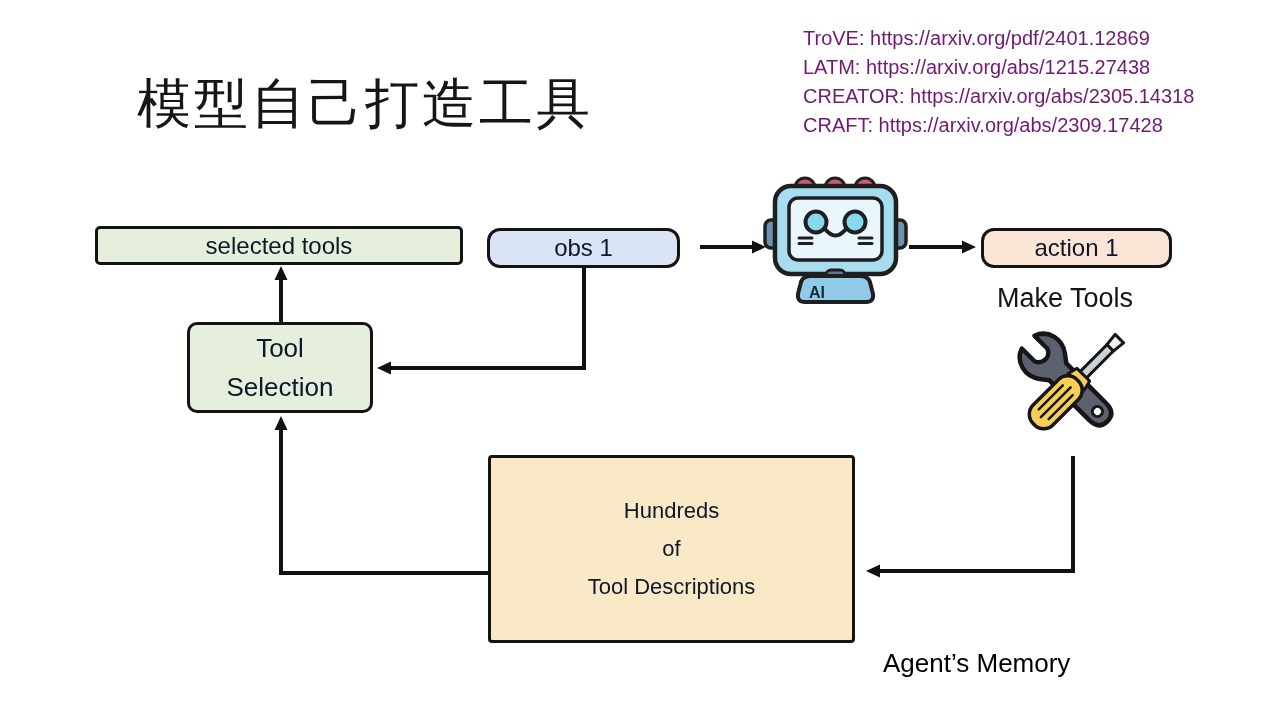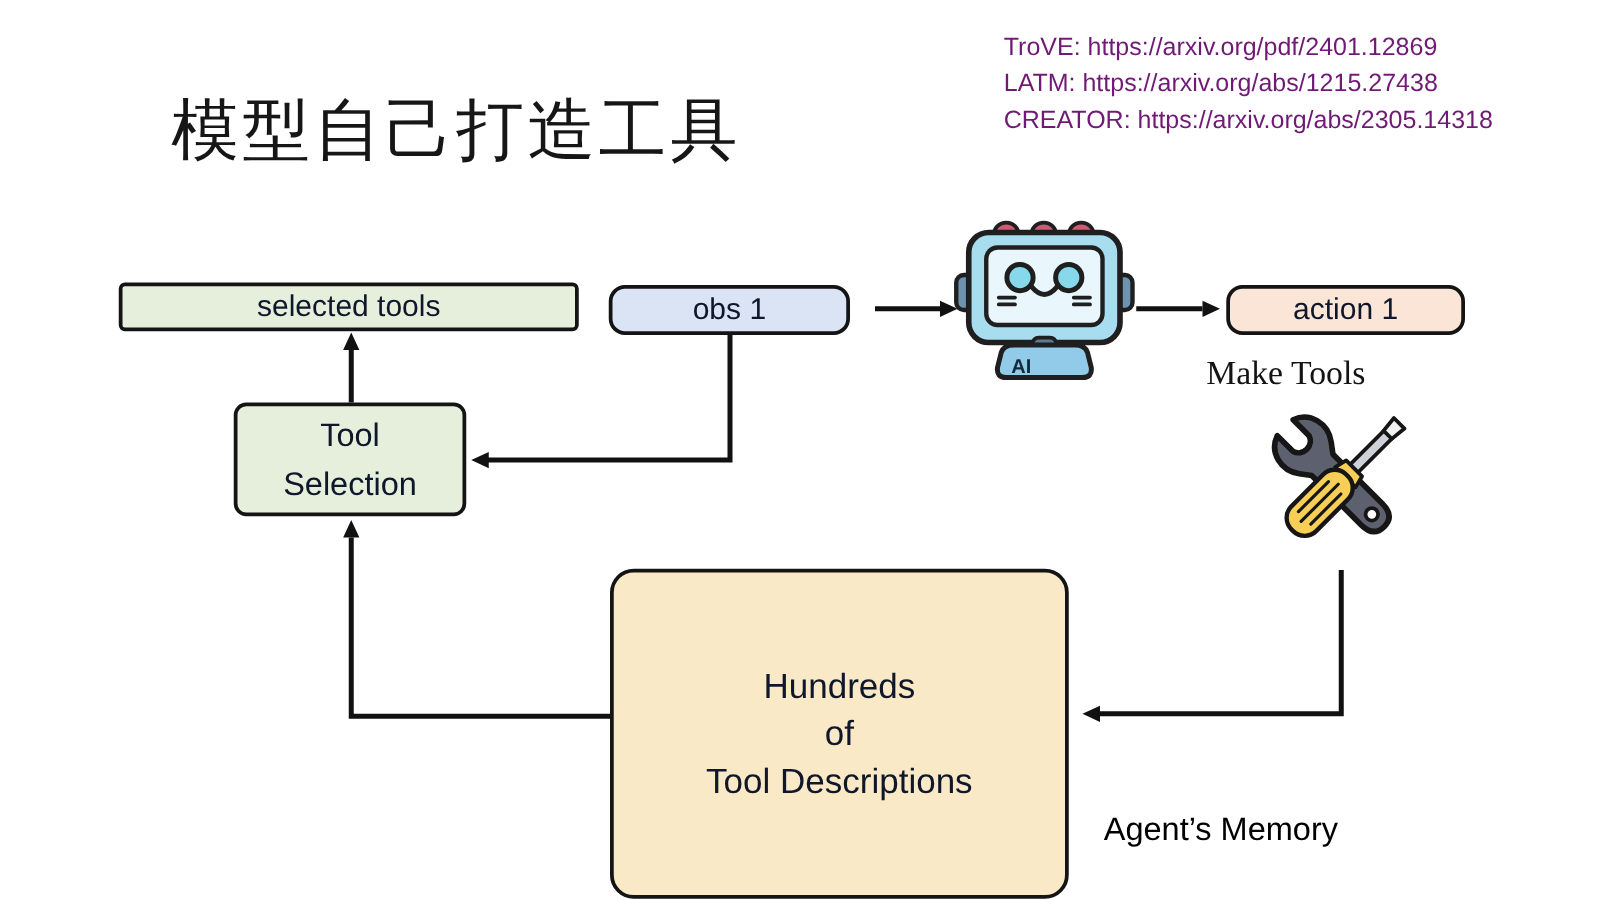--- a/index.html
+++ b/index.html
@@ -27,44 +27,45 @@
   }
   .selected-tools { left:95px; top:226px; width:368px; height:39px;
     background:var(--box-green,#E5EFDC); border-radius:5px; }
   .obs { left:487px; top:228px; width:193px; height:40px;
     background:var(--box-blue,#DBE4F4); border-radius:13px; }
   .action { left:981px; top:228px; width:191px; height:40px;
     background:var(--box-pink,#FBE5D7); border-radius:13px; }
   .tool-selection { left:187px; top:322px; width:186px; height:91px;
     background:var(--box-green,#E5EFDC); border-radius:10px;
     font-size:26px; line-height:39px; }
-  .memory-box { left:488px; top:455px; width:367px; height:264px;
-    background:var(--box-cream,#FAE9C6); border-radius:19px;
-    font-size:28px; line-height:38px; }
+  .memory-box { left:488px; top:455px; width:367px; height:188px;
+    background:var(--box-cream,#FAE9C6); border-radius:4px;
+    font-size:22px; line-height:38px; }
   .make-tools-label {
     position:absolute; left:965px; top:283px; width:200px;
-    text-align:left; font-size:27px; color:#141414;font-family:Liberation Serif, serif;
+    text-align:center; font-size:27px; color:#141414;
   }
   .agents-memory-label {
     position:absolute; left:883px; top:648px;
     font-size:26px; color:#000000;text-align:right;
   }
   .icon-abs { position:absolute; }
 </style>
 </head>
 <body>
 
 <div class="slide">
 
   <div class="slide-title">模型自己打造工具</div>
 
   <div class="refs">
     <div>TroVE: https://arxiv.org/pdf/2401.12869</div>
     <div>LATM: https://arxiv.org/abs/1215.27438</div>
     <div>CREATOR: https://arxiv.org/abs/2305.14318</div>
+    <div>CRAFT: https://arxiv.org/abs/2309.17428</div>
   </div>
 
   <svg class="arrow-layer" viewBox="0 0 1280 720">
 
     <path class="arrow" d="M281 322 L281 280"></path>
     <polygon class="arrowhead" points="281,266 274.5,280 287.5,280"></polygon>
 
     <path class="arrow" d="M584 268 L584 368 L390 368"></path>
     <polygon class="arrowhead" points="377,368 391,361.5 391,374.5"></polygon>
 

